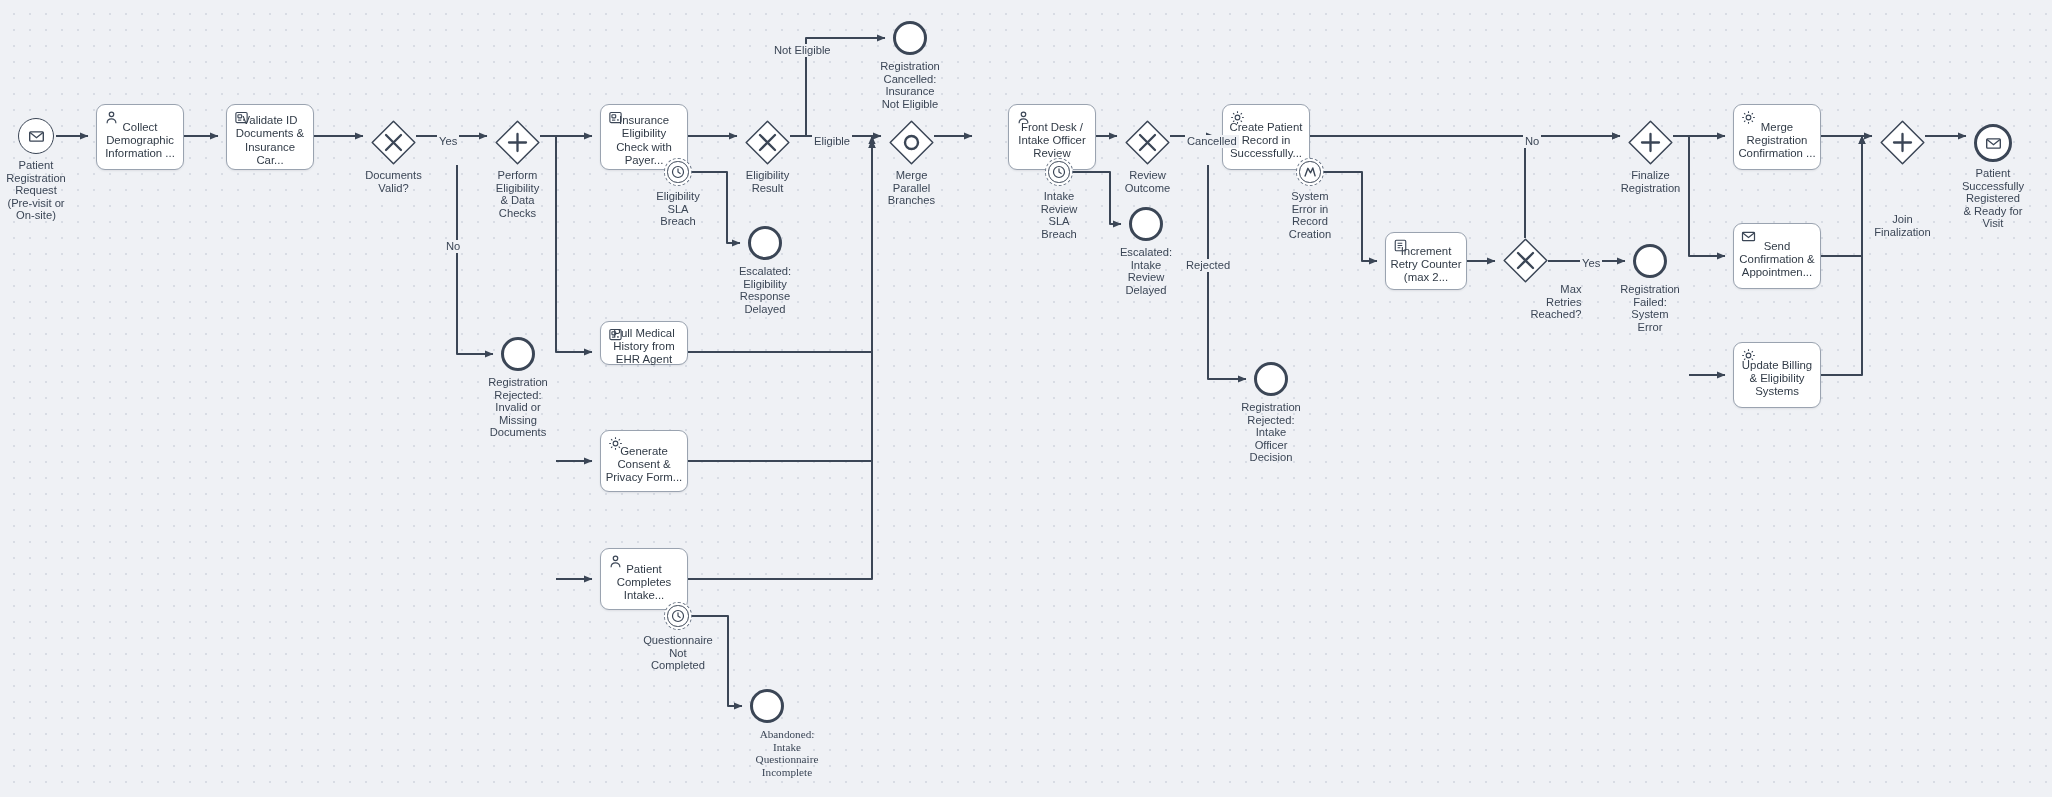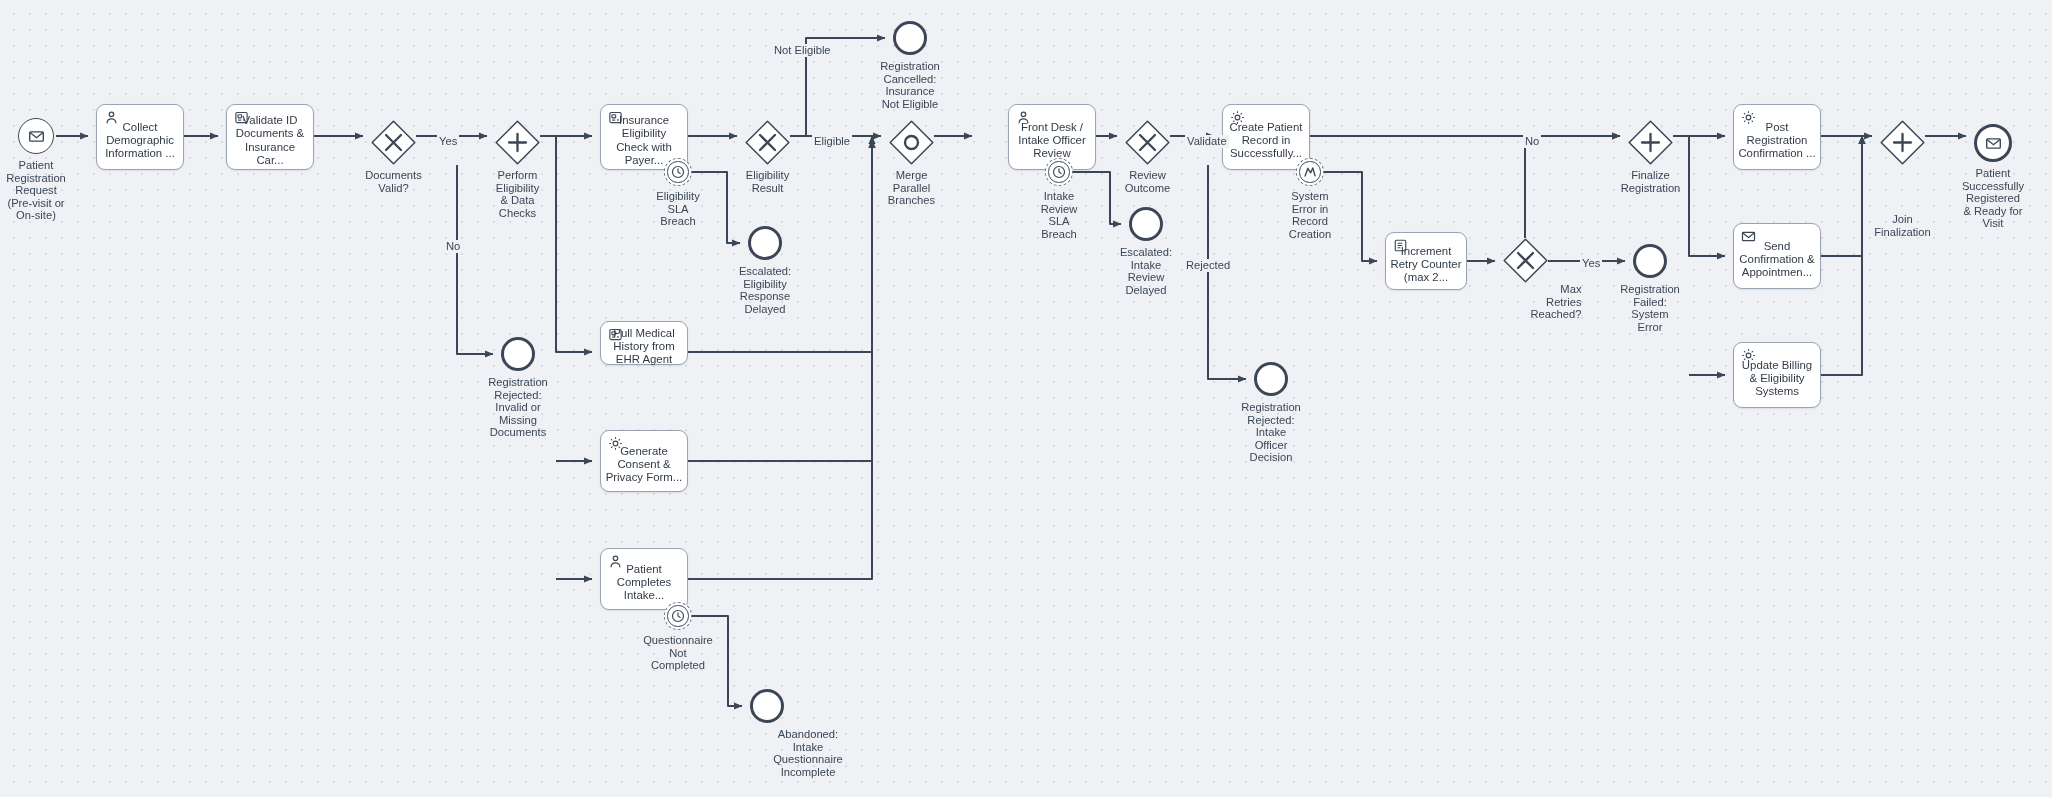--- a/index.html
+++ b/index.html
@@ -367,21 +367,21 @@
     </div>
     <div class="nlabel" style="left: 1594.5px; top: 169px; width: 112px;">Finalize
 Registration</div>
     <div class="node task" style="left: 1733px; top: 104px; width: 88px; height: 66px;">
       <span class="ticon">
         <svg viewBox="0 0 16 16" fill="none" stroke="currentColor" stroke-width="1.15">
           <circle cx="8" cy="8" r="2.5"></circle>
           <path d="M8 1.3v1.8M8 12.9v1.8M14.7 8h-1.8M3.1 8H1.3M12.7 3.3l-1.3 1.3M4.6 11.4l-1.3 1.3M12.7 12.7l-1.3-1.3M4.6 4.6L3.3 3.3"></path>
         </svg>
       </span>
-      <div class="tlabel">Post
+      <div class="tlabel">Merge
 Registration
 Confirmation ...</div>
     </div>
     <div class="node task" style="left: 1733px; top: 223px; width: 88px; height: 66px;">
       <span class="ticon">
         <svg viewBox="0 0 16 16" fill="none" stroke="currentColor" stroke-width="1.3">
           <rect x="1.6" y="3.6" width="12.8" height="8.8" rx="0.8"></rect>
           <path d="M1.9 4.3 8 9.1l6.1-4.8"></path>
         </svg>
       </span>
@@ -467,27 +467,27 @@
         <svg viewBox="0 0 16 16" fill="none" stroke="currentColor" stroke-width="1.35" width="14" height="14">
           <circle cx="8" cy="8" r="6.3"></circle>
           <path d="M8 4.1V8l2.9 1.9"></path>
         </svg>
       </div>
     </div>
     <div class="nlabel" style="left: 623px; top: 634px; width: 110px;">Questionnaire
 Not
 Completed</div>
     <div class="node ev end" style="left: 750px; top: 689px; width: 34px; height: 34px;"></div>
-    <div class="nlabel" style="left: 746px; top: 728px; width: 124px;">Abandoned:
+    <div class="nlabel" style="left: 725px; top: 728px; width: 124px; font-family: Liberation Serif, serif;">Abandoned:
 Intake
 Questionnaire
 Incomplete</div>
   </div>
 <div id="edgelabels">
     <div class="edgelabel" style="left: 437px; top: 135px;">Yes</div>
     <div class="edgelabel" style="left: 444px; top: 240px;">No</div>
     <div class="edgelabel" style="left: 772px; top: 44px;">Not Eligible</div>
     <div class="edgelabel" style="left: 812px; top: 135px;">Eligible</div>
-    <div class="edgelabel" style="left: 1185px; top: 135px;">Validate</div>
+    <div class="edgelabel" style="left: 1185px; top: 135px;">Cancelled</div>
     <div class="edgelabel" style="left: 1184px; top: 259px;">Rejected</div>
     <div class="edgelabel" style="left: 1580px; top: 257px;">Yes</div>
     <div class="edgelabel" style="left: 1523px; top: 135px;">No</div>
   </div>
 
 </body></html>

